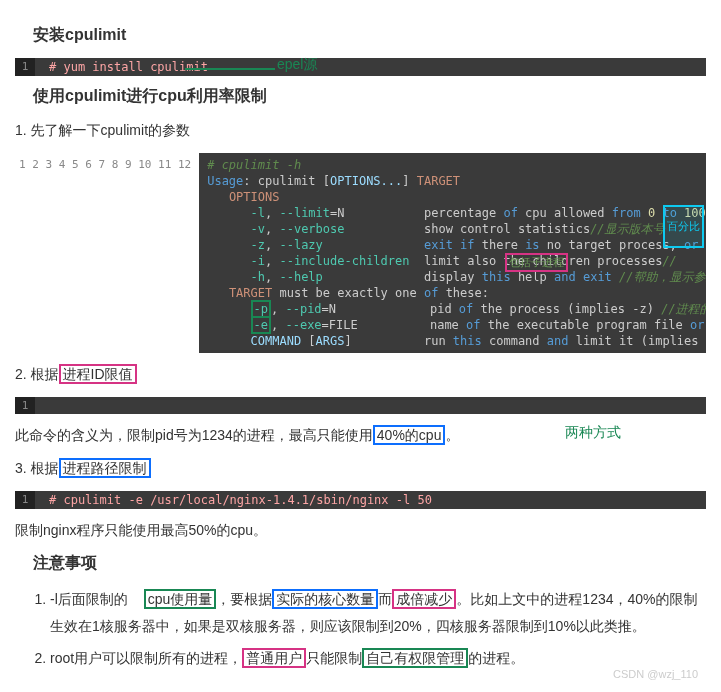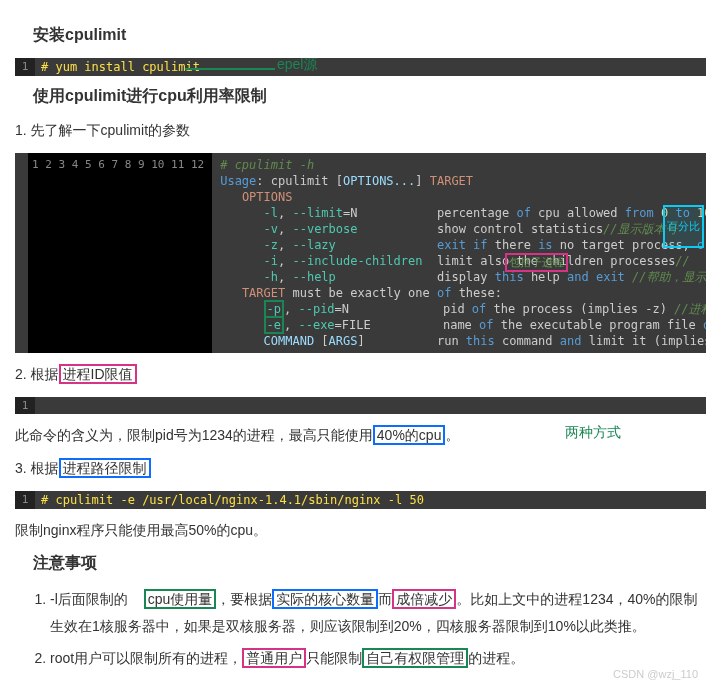--- a/index.html
+++ b/index.html
@@ -3,23 +3,23 @@
 <meta charset="utf-8">
 <style>
 * { margin: 0; padding: 0; box-sizing: border-box; }
 body { font-family: -apple-system, "Microsoft YaHei", sans-serif; padding: 15px; font-size: 14px; color: #333; width: 721px; background: #fff; }
 h3 { font-size: 16px; font-weight: bold; margin: 10px 0 12px 18px; }
 p { margin: 10px 0; line-height: 1.7; }
 ol { margin: 10px 0 10px 35px; line-height: 1.9; }
 ol li { margin-bottom: 6px; }
 .codebar { background: #3a3a3a; color: #aaa; font-family: Consolas, monospace; font-size: 12px; margin: 8px 0; display: flex; }
 .codebar .ln { background: #222; color: #888; width: 20px; text-align: center; padding: 2px 0; flex-shrink: 0; font-size: 11px; }
-.codebar .code { padding: 2px 6px; color: #fde047; white-space: pre; overflow: hidden; }
+.codebar .code { padding: 2px 14px; color: #fca5a5; white-space: pre; overflow: hidden; }
 .codeblock { background: #3a3a3a; color: #ccc; font-family: Consolas, monospace; font-size: 12px; margin: 8px 0; display: flex; overflow: hidden; }
-.codeblock .gutter { background: #000000; color: #888; text-align: right; padding: 4px 8px 4px 4px; flex-shrink: 0; line-height: 16px; font-size: 11px; margin-left: 13px; }
+.codeblock .gutter { background: #ffffff; color: #888; text-align: right; padding: 4px 8px 4px 4px; flex-shrink: 0; line-height: 16px; font-size: 11px; }
 .codeblock .src { padding: 4px 8px; line-height: 16px; white-space: pre; }
 .kw-orange { color: #ce9178; }
 .kw-blue { color: #569cd6; }
 .kw-cyan { color: #4ec9b0; }
 .kw-lightblue { color: #9cdcfe; }
 .kw-yellow { color: #dcdcaa; }
 .cmt { color: #608b4e; font-style: italic; }
 .anno { position: absolute; }
 .box-magenta { border: 2px solid #d63384; }
 .box-green { border: 2px solid #198754; }

